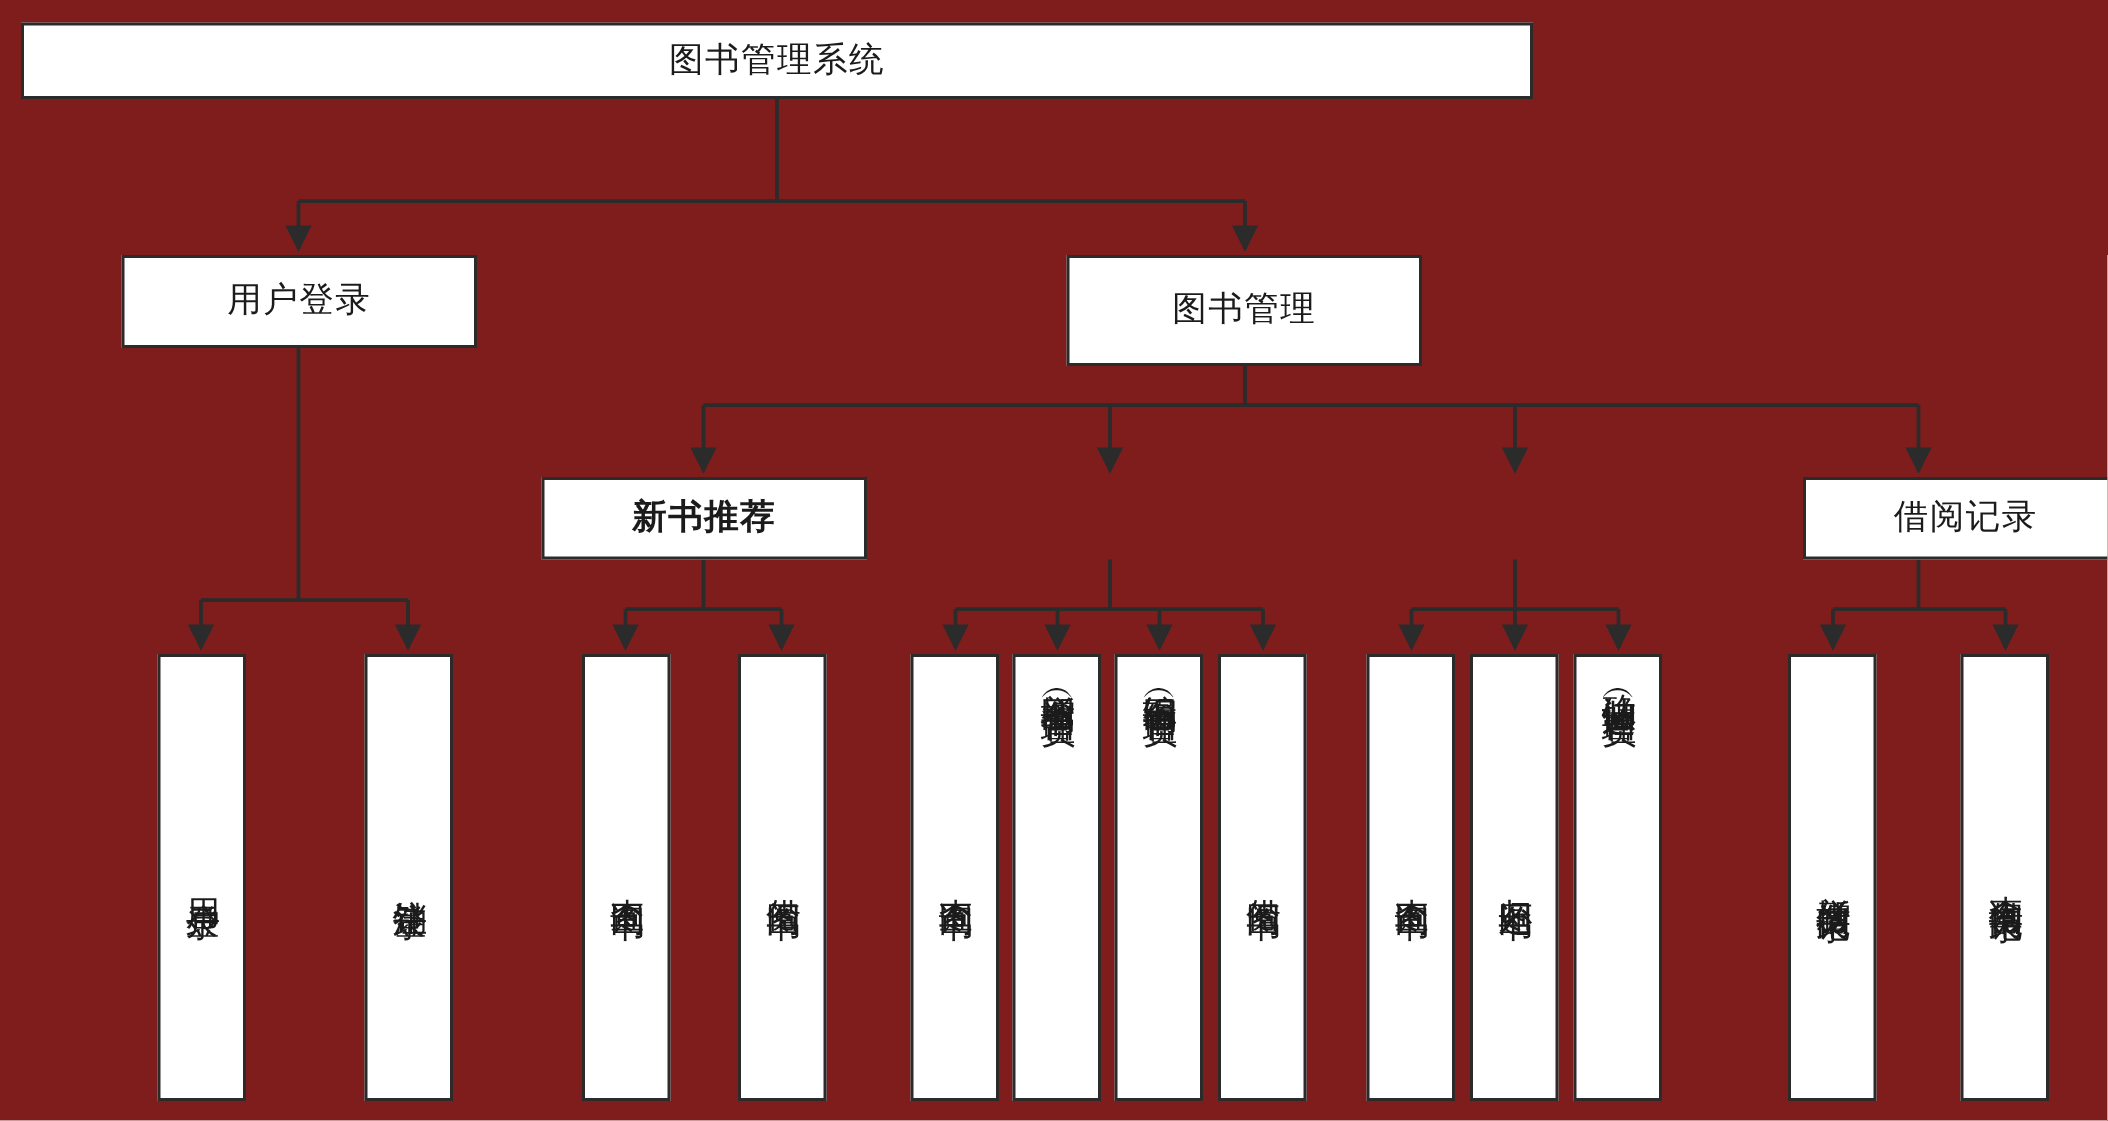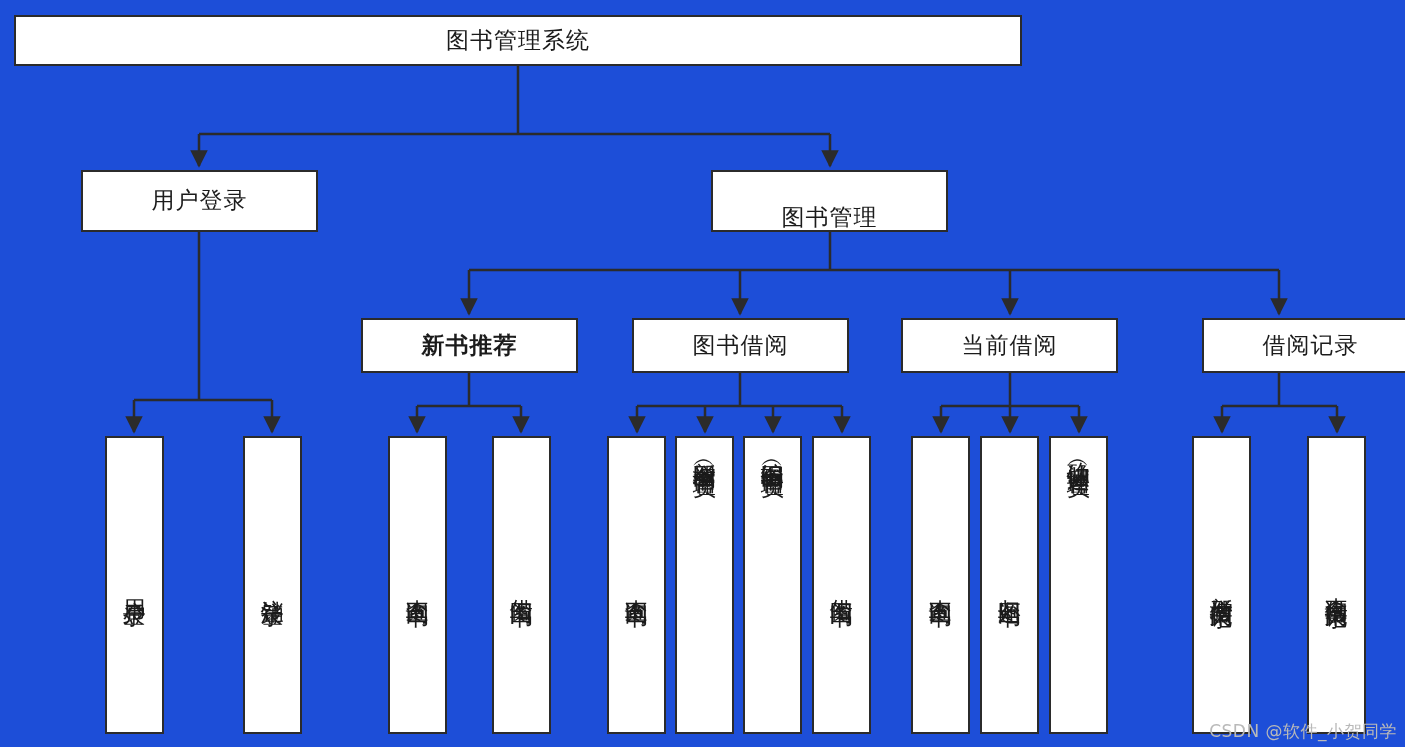--- a/index.html
+++ b/index.html
@@ -7,21 +7,21 @@
     padding: 0;
     background: #ffffff;
   }
   body {
     font-family: "DejaVu Sans", "Liberation Sans", sans-serif;
   }
   #canvas {
     position: relative;
     width: 1405px;
     height: 747px;
-    background: #1d4ed8;
+    background: #7f1d1d;
     overflow: hidden;
   }
   .node {
     position: absolute;
     box-sizing: border-box;
     border: 2.5px solid #2b2b2b;
     background: #ffffff;
     display: flex;
     align-items: center;
     justify-content: center;
@@ -130,32 +130,26 @@
     </g>
   </svg>
 
   <div class="node" style="left:14px; top:15px; width:1008px; height:51px;">
     <span class="label">图书管理系统</span>
   </div>
 
   <div class="node" style="left:81px; top:170px; width:237px; height:62px;">
     <span class="label">用户登录</span>
   </div>
-  <div class="node" style="left:711px; top:170px; width:237px; height:62px;align-items:flex-end;">
+  <div class="node" style="left:711px; top:170px; width:237px; height:74px;">
     <span class="label">图书管理</span>
   </div>
 
   <div class="node" style="left:361px; top:318px; width:217px; height:55px;font-weight:bold;">
     <span class="label">新书推荐</span>
-  </div>
-  <div class="node" style="left:632px; top:318px; width:217px; height:55px;">
-    <span class="label">图书借阅</span>
-  </div>
-  <div class="node" style="left:901px; top:318px; width:217px; height:55px;">
-    <span class="label">当前借阅</span>
   </div>
   <div class="node" style="left:1202px; top:318px; width:217px; height:55px;">
     <span class="label">借阅记录</span>
   </div>
 
   <div class="leaf center" style="left:105px; top:436px; width:59px; height:298px;">
     <span class="vlabel">用户登录</span>
   </div>
   <div class="leaf center" style="left:243px; top:436px; width:59px; height:298px;">
     <span class="vlabel">注销登录</span>
@@ -191,15 +185,14 @@
     <span class="vlabel">确认归还（管理员）</span>
   </div>
 
   <div class="leaf center" style="left:1192px; top:436px; width:59px; height:298px;">
     <span class="vlabel">新增借阅记录</span>
   </div>
   <div class="leaf center" style="left:1307px; top:436px; width:59px; height:298px;">
     <span class="vlabel">查询借阅记录</span>
   </div>
 
-  <div class="watermark">CSDN @软件_小贺同学</div>
 
 </div>
 
 </body></html>

